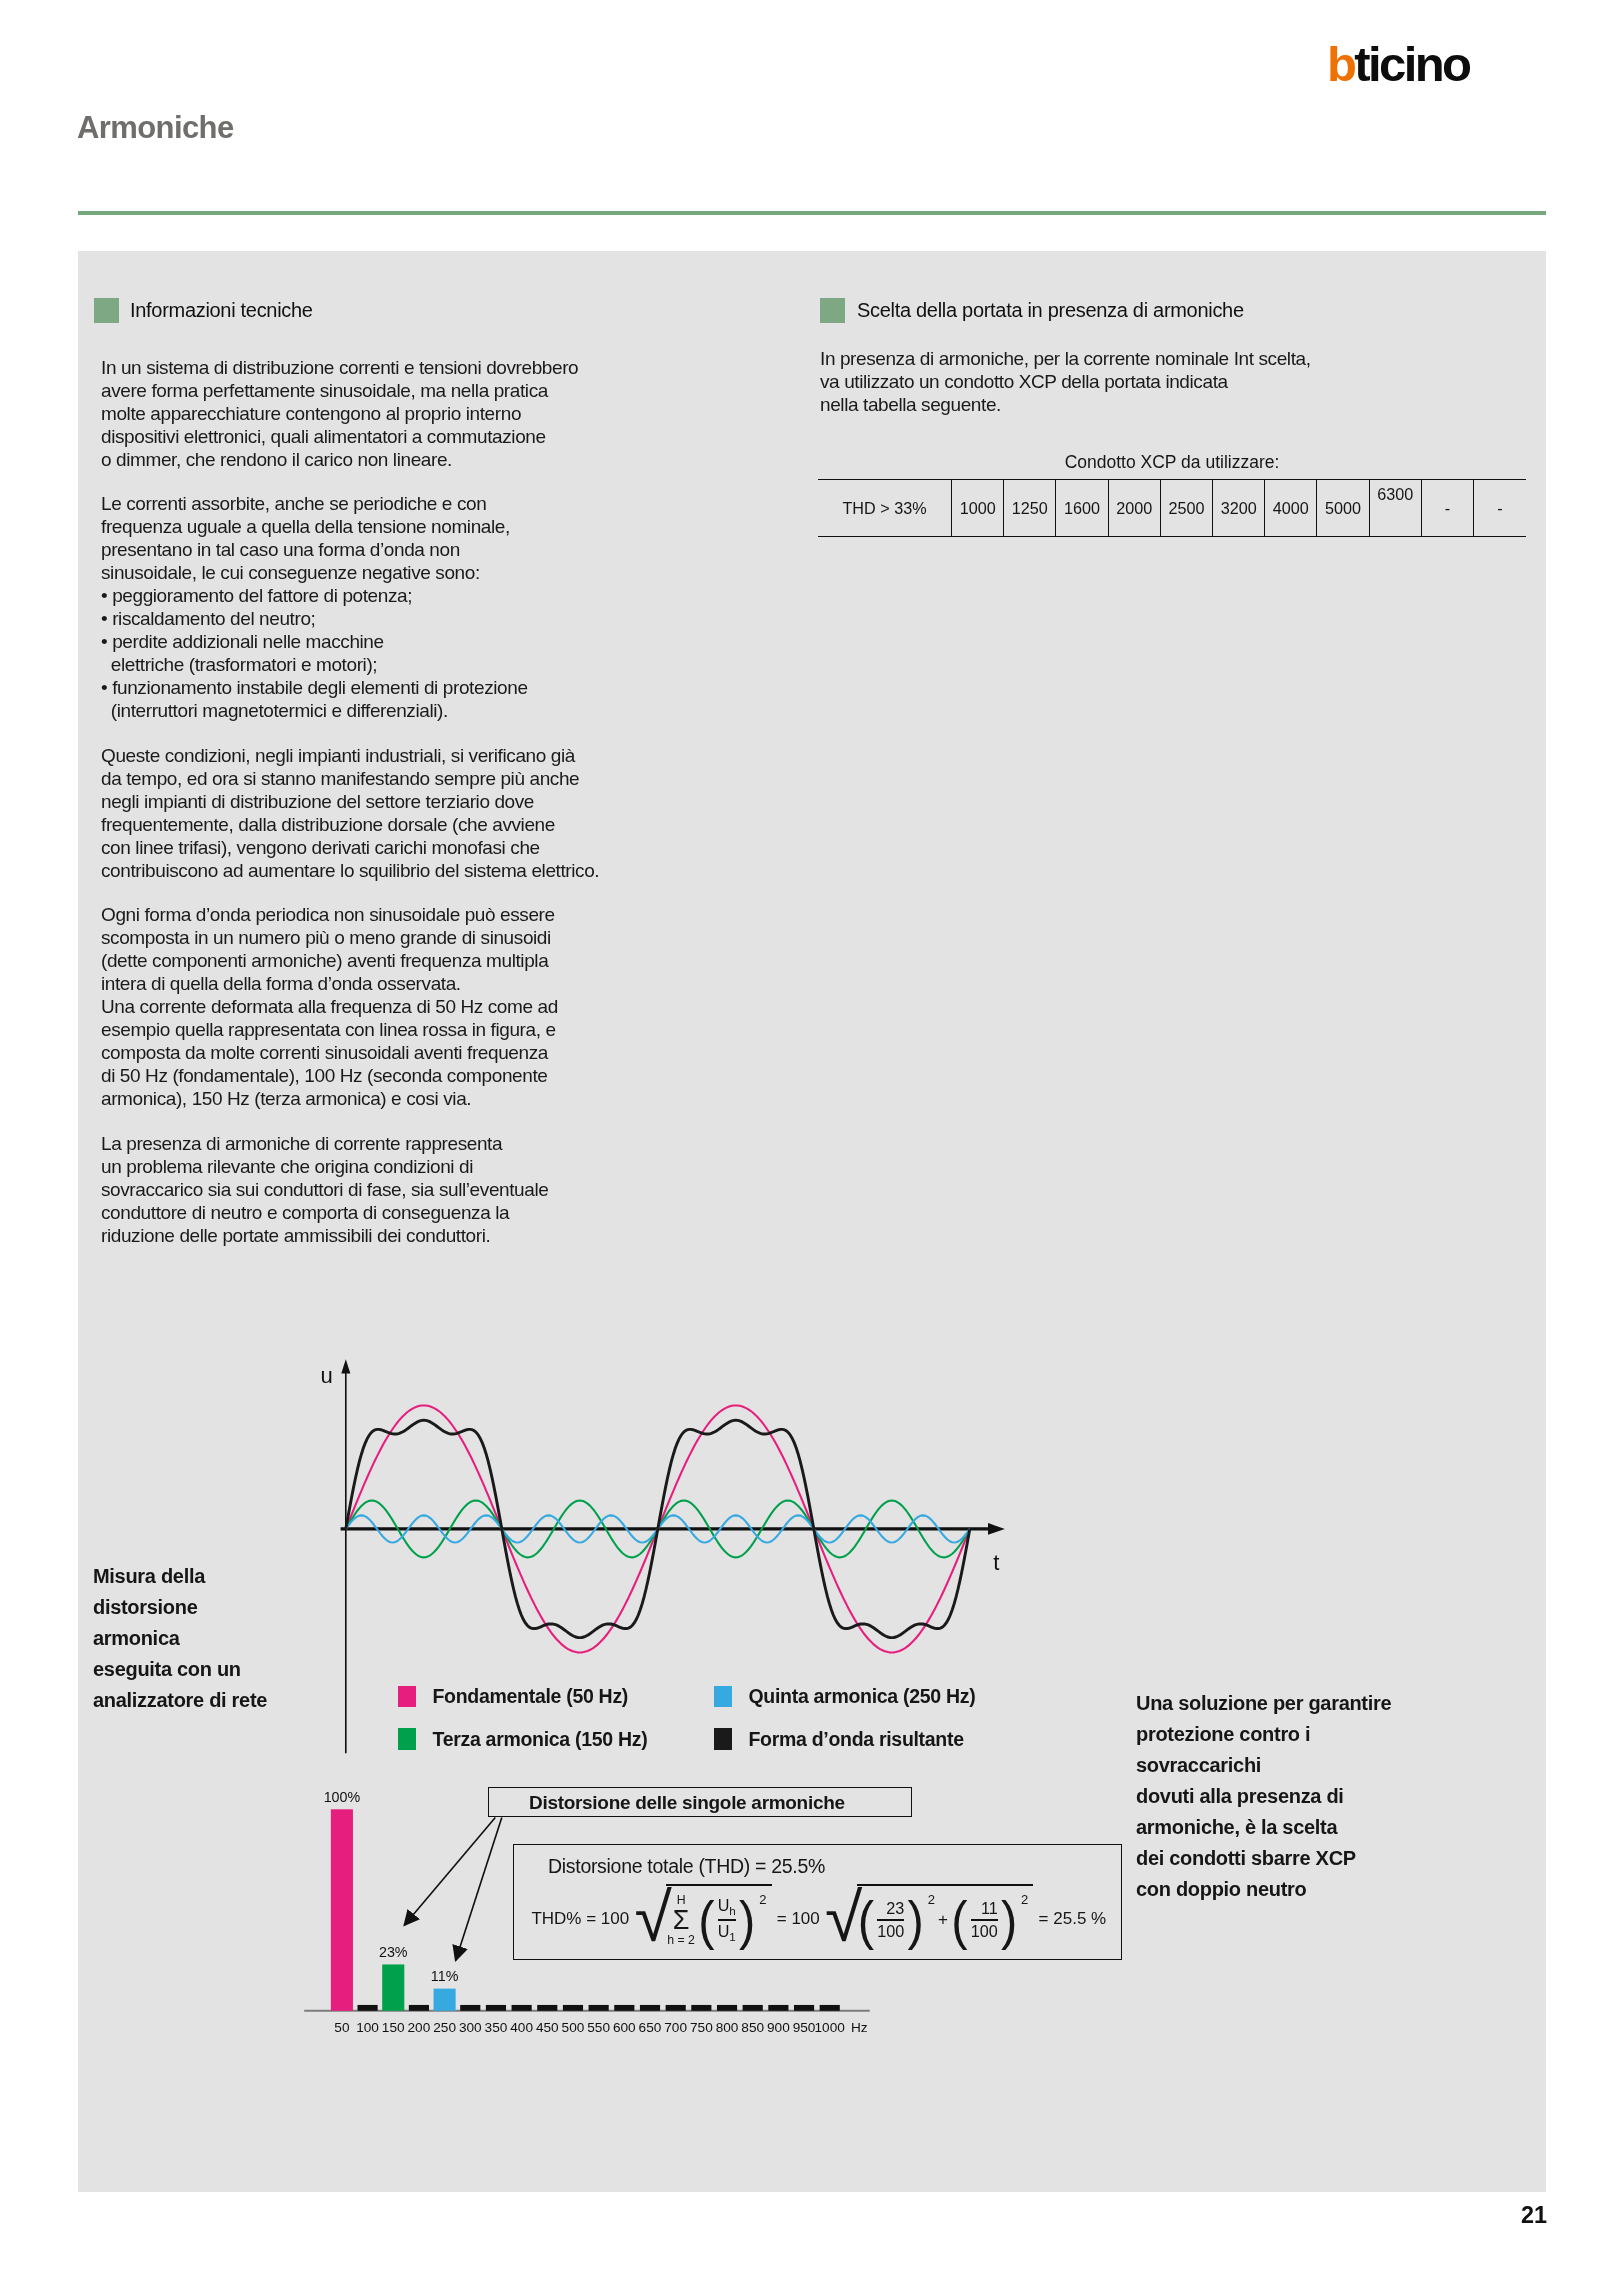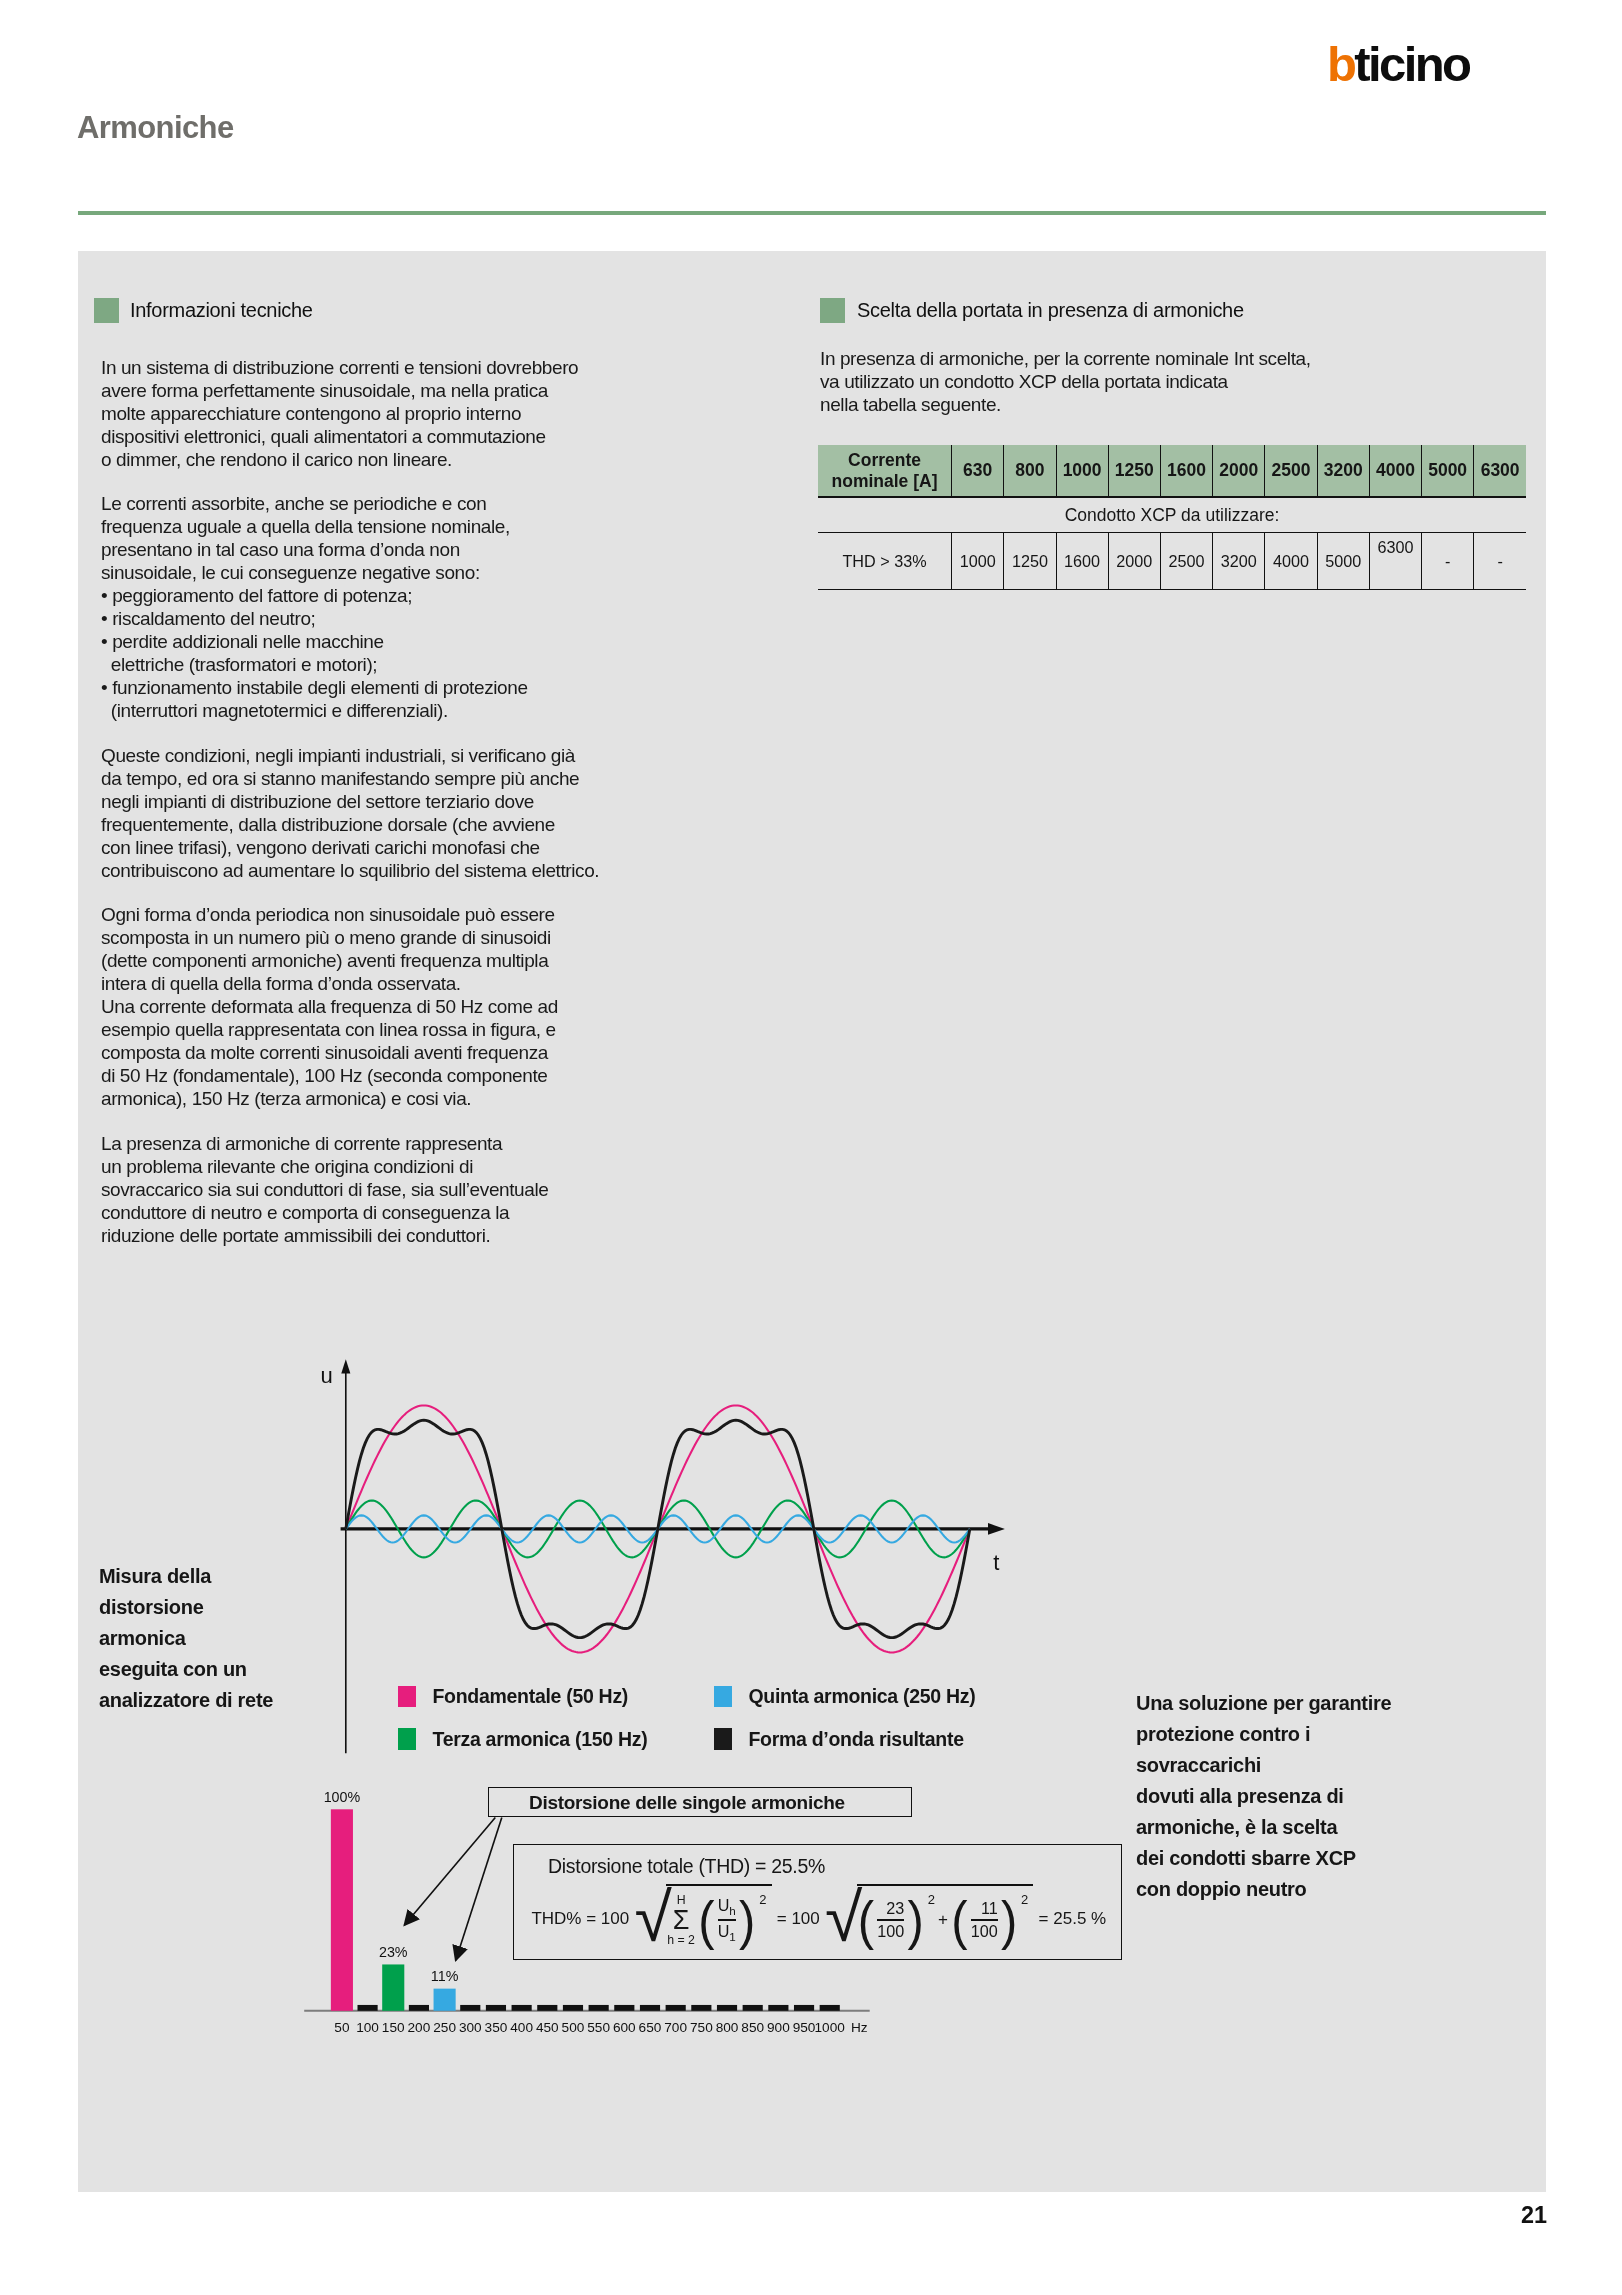--- a/index.html
+++ b/index.html
@@ -29,21 +29,21 @@
   table.xcp{border-collapse:collapse;table-layout:fixed;width:708px;font-size:17px;}
   table.xcp th,table.xcp td{padding:0;text-align:center;vertical-align:middle;overflow:hidden;}
   table.xcp .hrow th{background:#a3bfa4;font-weight:bold;font-size:17.5px;height:51px;border-bottom:2.6px solid #111;}
   table.xcp .hrow th + th{border-left:1.3px solid #111;}
   table.xcp .sub td{height:34px;border-bottom:1.9px solid #111;font-size:17.5px;}
   table.xcp .drow td{height:51px;border-bottom:1.9px solid #111;font-size:16.2px;}
   table.xcp .drow td + td{border-left:1.3px solid #111;}
   table.xcp .drow td.raised{vertical-align:top;padding-top:5.2px;}
 
   
-  .caption-left{left:99px;top:1561px;font-size:20px;line-height:31px;font-weight:bold;white-space:pre-line;letter-spacing:-0.3px;}
+  .caption-left{left:93px;top:1561px;font-size:20px;line-height:31px;font-weight:bold;white-space:pre-line;letter-spacing:-0.3px;}
   .note-right{left:1136px;top:1688px;font-size:20px;line-height:31px;font-weight:bold;white-space:pre-line;letter-spacing:-0.3px;}
 
   
   .legend{left:398px;top:1685px;display:grid;grid-template-columns:316px 305px;row-gap:19.5px;}
   .legend .item{display:flex;align-items:center;gap:17px;}
   .legend .sw{width:17.5px;height:21.4px;flex:0 0 auto;}
   .legend .lbl{font-size:19.5px;font-weight:bold;letter-spacing:-0.3px;}
 
   
   .title-box{left:488px;top:1787px;width:424px;height:30px;border:1.9px solid #111;
@@ -129,34 +129,20 @@
       <col style="width:52px;">
       <col style="width:52px;">
       <col style="width:52px;">
       <col style="width:52px;">
       <col style="width:52px;">
       <col style="width:52px;">
       <col style="width:52px;">
       <col style="width:52px;">
     </colgroup>
     <tbody>
-      <tr class="hrow">
-        <th>Corrente<br>nominale [A]</th>
-        <th>630</th>
-        <th>800</th>
-        <th>1000</th>
-        <th>1250</th>
-        <th>1600</th>
-        <th>2000</th>
-        <th>2500</th>
-        <th>3200</th>
-        <th>4000</th>
-        <th>5000</th>
-        <th>6300</th>
-      </tr>
       <tr class="sub">
         <td colspan="12">Condotto XCP da utilizzare:</td>
       </tr>
       <tr class="drow">
         <td>THD &gt; 33%</td>
         <td>1000</td>
         <td>1250</td>
         <td>1600</td>
         <td>2000</td>
         <td>2500</td>

